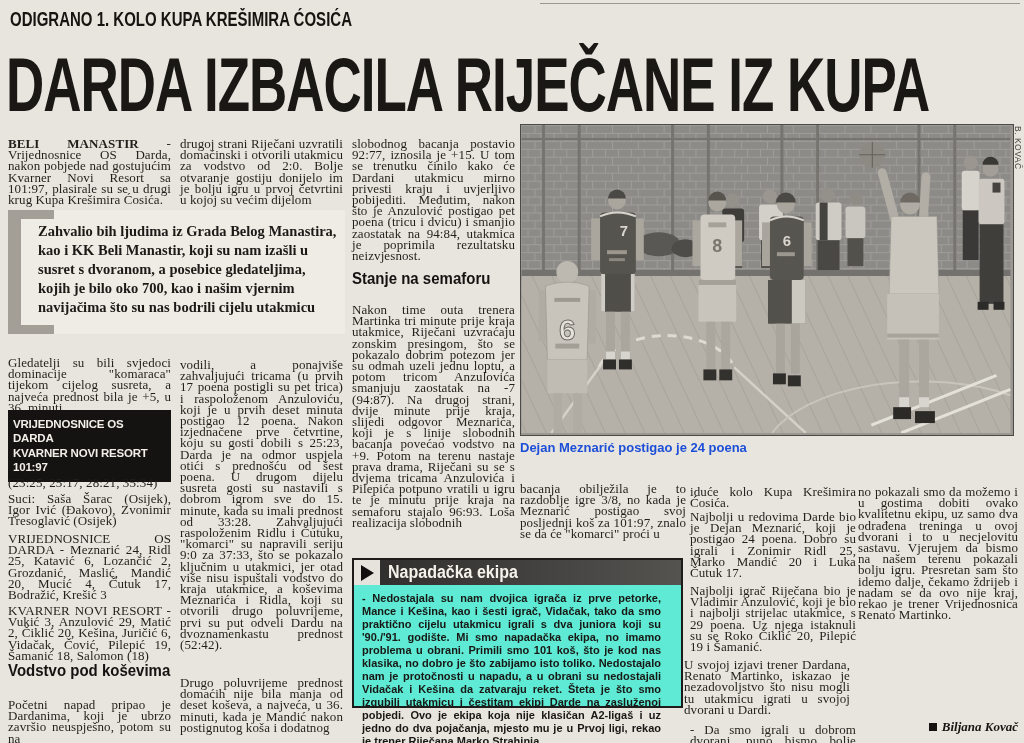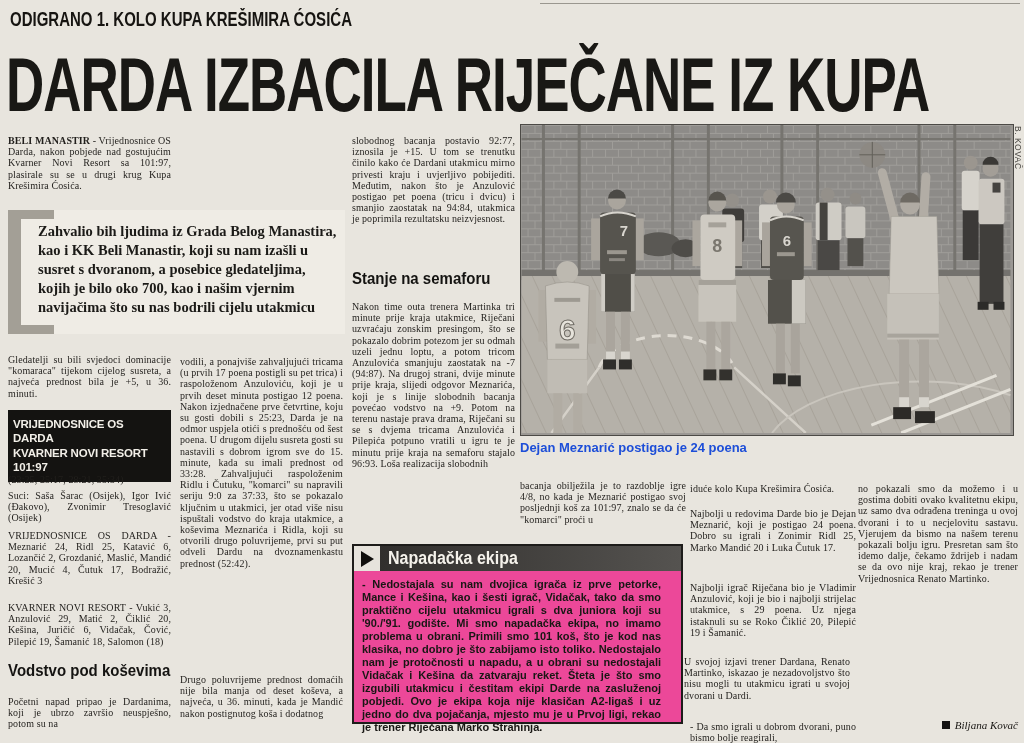--- a/index.html
+++ b/index.html
@@ -6,58 +6,58 @@
   .page{position:relative;width:1024px;height:743px;background:#e8e5de;overflow:hidden;
         font-family:"Liberation Serif",serif;color:#211f1c;}
   .top-rule{position:absolute;left:540px;top:3px;width:480px;height:1px;background:#9a978f;}
   .kicker{position:absolute;left:10px;top:8px;font-family:"Liberation Sans",sans-serif;
           font-weight:bold;font-size:15px;letter-spacing:0;transform:scale(1,1.3);
           transform-origin:left top;white-space:nowrap;color:#161411;}
   .headline{position:absolute;left:6px;top:40px;font-family:"Liberation Sans",sans-serif;
             font-weight:bold;font-size:54px;letter-spacing:-1px;white-space:nowrap;
             transform:scale(0.98,1.42);transform-origin:left top;color:#191815;}
   .abs{position:absolute;}
-  .body-p{font-size:10px;line-height:11.2px;text-align:justify;letter-spacing:0.1px;}
+  .body-p{font-size:13px;line-height:11.2px;text-align:justify;letter-spacing:0.1px;}
   .w1{width:163px;} .w2{width:166px;} .w3{width:160px;}
   .lead-dateline{font-weight:bold;}
   .subhead{font-family:"Liberation Sans",sans-serif;font-weight:bold;font-size:15px;
            transform:scale(1,1.15);transform-origin:left top;color:#141311;white-space:nowrap;}
   
   .pull-quote{left:8px;top:210px;width:337px;height:124px;background:#efece5;}
   .quote-bracket{position:absolute;left:0;top:0;width:46px;height:124px;}
   .quote-bracket::before{content:"";position:absolute;left:0;top:0;width:13px;height:124px;background:#a39f96;}
   .quote-bracket::after{content:"";position:absolute;left:0;top:0;width:46px;height:9px;background:#a39f96;
                         box-shadow:0 115px 0 #a39f96;}
   .pull-quote-text{position:absolute;left:30px;top:12px;width:302px;
                    font-family:Liberation Serif, serif;font-weight:bold;font-size:14.5px;
                    line-height:19px;color:#1b1a17;}
   
   .score-box{left:8px;top:410px;width:163px;box-sizing:border-box;background:#141311;color:#f2efe8;
              font-family:"Liberation Sans",sans-serif;font-weight:bold;font-size:11.5px;
              line-height:1.25;letter-spacing:-0.2px;padding:7px 5px;}
   
-  .panel{left:352px;top:544px;width:331px;height:180px;box-sizing:border-box;
-         border:2px solid #1d1c1a;background:#ec4899;}
+  .panel{left:352px;top:558px;width:331px;height:150px;box-sizing:border-box;
+         border:2px solid #1d1c1a;background:#5eead4;}
   .panel-header{display:flex;align-items:center;height:25px;
                 background:linear-gradient(90deg,#2e2c2a 0%,#555350 100%);}
   .panel-arrow-box{width:26px;height:25px;background:#e6e3dc;display:flex;align-items:center;justify-content:center;}
   .panel-arrow{width:0;height:0;border-top:8px solid transparent;border-bottom:8px solid transparent;
                border-left:13px solid #100f0d;}
   .panel-title{color:#f5f2eb;font-family:"Liberation Sans",sans-serif;font-weight:bold;
                font-size:16px;padding-left:8px;transform:scale(1,1.1);transform-origin:left center;}
   .panel-body{padding:7px 20px 0 8px;font-family:"Liberation Sans",sans-serif;font-weight:bold;
               font-size:11px;line-height:13px;text-align:justify;color:#181714;}
   
   .photo-figure{left:520px;top:124px;width:492px;height:310px;border:1px solid #4c4a46;background:#9b9894;}
   .photo-caption{left:520px;top:440px;width:420px;font-family:"Liberation Sans",sans-serif;
                  font-weight:bold;font-size:13px;color:#1d4ed8;}
   .photo-credit{left:1012px;top:126px;width:11px;height:80px;writing-mode:vertical-rl;
                 font-family:"Liberation Sans",sans-serif;font-size:8.5px;color:#45433f;letter-spacing:0.5px;}
-  .byline{left:858px;top:719px;width:160px;text-align:right;font-weight:normal;font-style:italic;
-          font-size:11px;color:#171512;}
+  .byline{left:858px;top:719px;width:160px;text-align:right;font-weight:bold;font-style:italic;
+          font-size:13px;color:#171512;}
   .byline-bullet{display:inline-block;width:8px;height:8px;background:#141311;margin-right:5px;}
 </style>
 </head>
 <body>
 
 <div class="page">
 
   <div class="top-rule"></div>
 
   <div class="kicker">ODIGRANO 1. KOLO KUPA KREŠIMIRA ĆOSIĆA</div>
@@ -78,20 +78,21 @@
     <div>101:97</div>
   </div>
 
   <p class="abs body-p w1" style="left:8px;top:464px;">(23:25, 25:17, 28:21, 35:34)</p>
   <p class="abs body-p w1" style="left:8px;top:480px;">Suci: Saša Šarac (Osijek), Igor Ivić (Đakovo), Zvonimir Tresoglavić (Osijek)</p>
   <p class="abs body-p w1" style="left:8px;top:520px;">VRIJEDNOSNICE OS DARDA - Meznarić 24, Ridl 25, Katavić 6, Lozančić 2, Grozdanić, Maslić, Mandić 20, Mucić 4, Čutuk 17, Bodražić, Krešić 3</p>
   <p class="abs body-p w1" style="left:8px;top:592px;">KVARNER NOVI RESORT - Vukić 3, Anzulović 29, Matić 2, Čiklić 20, Kešina, Juričić 6, Vidačak, Čović, Pilepić 19, Šamanić 18, Salomon (18)</p>
   <div class="abs subhead" style="left:8px;top:660px;">Vodstvo pod koševima</div>
   <p class="abs body-p w1" style="left:8px;top:686px;">Početni napad pripao je Dardanima, koji je ubrzo završio neuspješno, potom su na</p>
 
+  <p class="abs body-p w1" style="left:180px;top:125px;">drugoj strani Riječani uzvratili domaćinski i otvorili utakmicu za vodstvo od 2:0. Bolje otvaranje gostiju donijelo im je bolju igru u prvoj četvrtini u kojoj su većim dijelom</p>
   <p class="abs body-p w1" style="left:180px;top:346px;">vodili, a ponajviše zahvaljujući tricama (u prvih 17 poena postigli su pet trica) i raspoloženom Anzuloviću, koji je u prvih deset minuta postigao 12 poena. Nakon izjednačene prve četvrtine, koju su gosti dobili s 25:23, Darda je na odmor uspjela otići s prednošću od šest poena. U drugom dijelu susreta gosti su nastavili s dobrom igrom sve do 15. minute, kada su imali prednost od 33:28. Zahvaljujući raspoloženim Ridlu i Čutuku, "komarci" su napravili seriju 9:0 za 37:33, što se pokazalo ključnim u utakmici, jer otad više nisu ispuštali vodstvo do kraja utakmice, a koševima Meznarića i Ridla, koji su otvorili drugo poluvrijeme, prvi su put odveli Dardu na dvoznamenkastu prednost (52:42).</p>
   <p class="abs body-p w1" style="left:180px;top:664px;">Drugo poluvrijeme prednost domaćih nije bila manja od deset koševa, a najveća, u 36. minuti, kada je Mandić nakon postignutog koša i dodatnog</p>
 
   <p class="abs body-p w1" style="left:352px;top:125px;">slobodnog bacanja postavio 92:77, iznosila je +15. U tom se trenutku činilo kako će Dardani utakmicu mirno privesti kraju i uvjerljivo pobijediti. Međutim, nakon što je Anzulović postigao pet poena (tricu i dvicu) i smanjio zaostatak na 94:84, utakmica je poprimila rezultatsku neizvjesnost.</p>
   <div class="abs subhead" style="left:352px;top:268px;">Stanje na semaforu</div>
   <p class="abs body-p w1" style="left:352px;top:291px;">Nakon time outa trenera Martinka tri minute prije kraja utakmice, Riječani uzvraćaju zonskim presingom, što se pokazalo dobrim potezom jer su odmah uzeli jednu loptu, a potom tricom Anzulovića smanjuju zaostatak na -7 (94:87). Na drugoj strani, dvije minute prije kraja, slijedi odgovor Meznarića, koji je s linije slobodnih bacanja povećao vodstvo na +9. Potom na terenu nastaje prava drama, Riječani su se s dvjema tricama Anzulovića i Pilepića potpuno vratili u igru te je minutu prije kraja na semaforu stajalo 96:93. Loša realizacija slobodnih</p>
 
   <div class="abs photo-figure">
     <svg width="490" height="308" viewBox="0 0 492 310">
       <defs>
@@ -233,21 +234,21 @@
         <rect x="380" y="274" width="10" height="10" fill="#d8d5ce"></rect>
           <rect x="400" y="274" width="10" height="10" fill="#d8d5ce"></rect>
         <rect x="374" y="284" width="18" height="12" fill="#2c2a27"></rect>
           <rect x="396" y="288" width="20" height="12" fill="#2c2a27"></rect>
       </g>
     </svg>
   </div>
   <div class="abs photo-credit">B. KOVAČ</div>
   <div class="abs photo-caption">Dejan Meznarić postigao je 24 poena</div>
 
-  <p class="abs body-p w2" style="left:520px;top:470px;">bacanja obilježila je to razdoblje igre 4/8, no kada je Meznarić postigao svoj posljednji koš za 101:97, znalo se da će "komarci" proći u</p>
+  <p class="abs body-p w2" style="left:520px;top:470px;">bacanja obilježila je to razdoblje igre 3/8, no kada je Meznarić postigao svoj posljednji koš za 101:97, znalo se da će "komarci" proći u</p>
 
   <div class="abs panel">
     <div class="panel-header">
       <span class="panel-arrow-box">
           <span class="panel-arrow"></span>
         </span>
       <span class="panel-title">Napadačka ekipa</span>
     </div>
     <div class="panel-body">- Nedostajala su nam dvojica igrača iz prve petorke, Mance i Kešina, kao i šesti igrač, Vidačak, tako da smo praktično cijelu utakmicu igrali s dva juniora koji su '90./'91. godište. Mi smo napadačka ekipa, no imamo problema u obrani. Primili smo 101 koš, što je kod nas klasika, no dobro je što zabijamo isto toliko. Nedostajalo nam je protočnosti u napadu, a u obrani su nedostajali Vidačak i Kešina da zatvaraju reket. Šteta je što smo izgubili utakmicu i čestitam ekipi Darde na zasluženoj pobjedi. Ovo je ekipa koja nije klasičan A2-ligaš i uz jedno do dva pojačanja, mjesto mu je u Prvoj ligi, rekao je trener Riječana Marko Strahinja.</div>
   </div>

